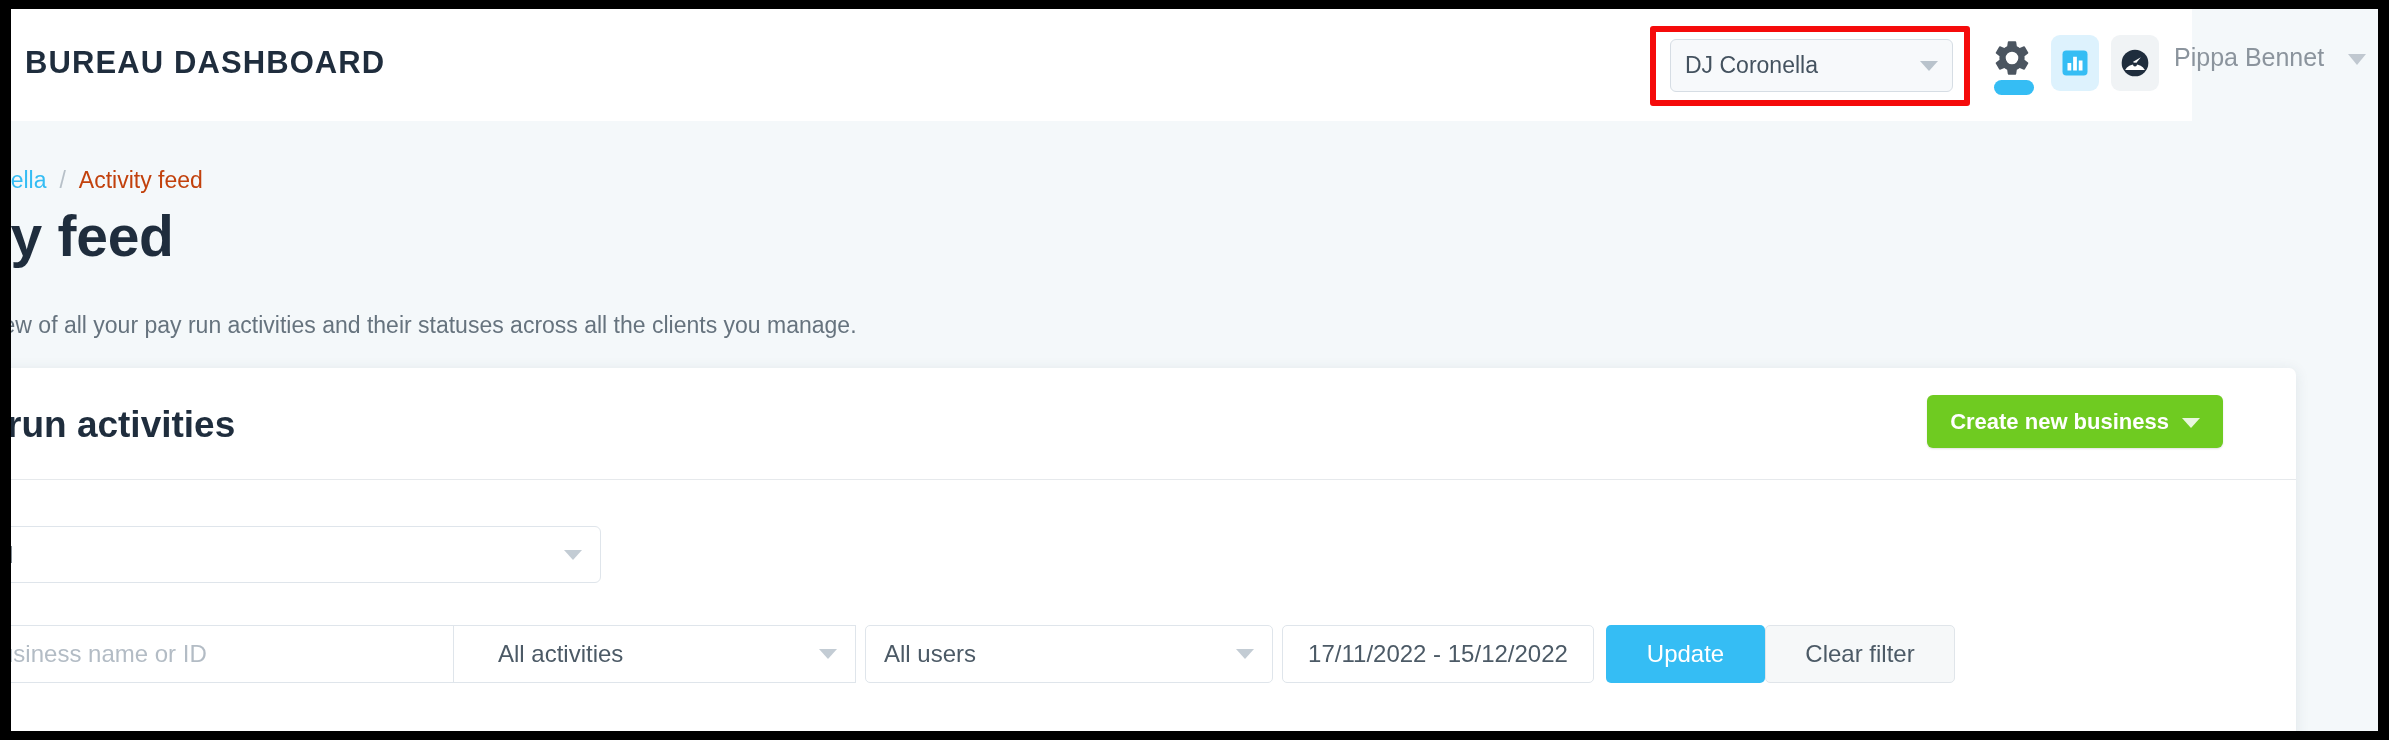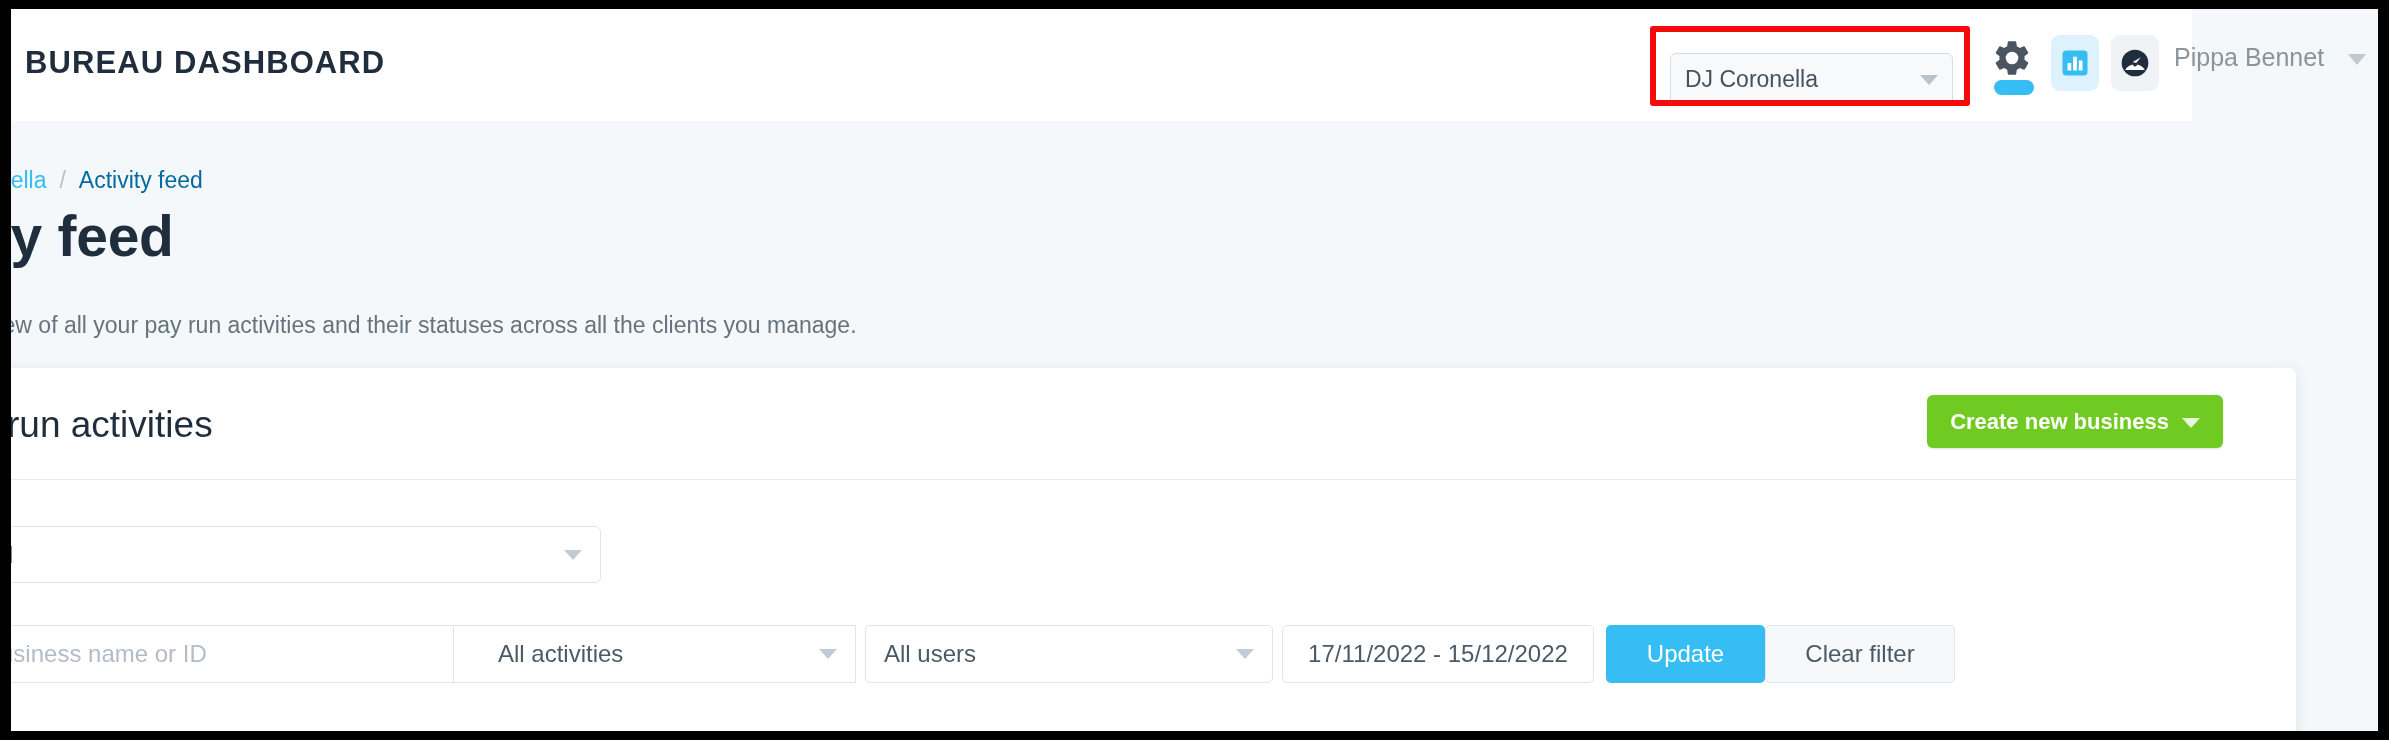--- a/index.html
+++ b/index.html
@@ -66,21 +66,20 @@
     top: 30px;
     width: 283px;
     height: 53px;
     background: #f7f9fb;
     border: 1px solid #d6dde4;
     border-radius: 6px;
     display: flex;
     align-items: center;
     padding: 0 14px;
     z-index: 30;
-    margin-top: 14px;
   }
   .client-select .val {
     font-size: 23px;
     color: #44525f;
     white-space: nowrap;
   }
   .caret-sm {
     width: 0; height: 0;
     border-left: 9px solid transparent;
     border-right: 9px solid transparent;
@@ -157,21 +156,21 @@
     left: -63px;
     top: 46px;
     display: flex;
     align-items: center;
     gap: 13px;
     font-size: 23px;
     white-space: nowrap;
   }
   .breadcrumb .crumb-link { color: #35bdf4; }
   .breadcrumb .sep { color: #b7c0c8; }
-  .breadcrumb .crumb-cur { color: #0369a1; }
+  .breadcrumb .crumb-cur { color: #c2410c; }
 
   .page-title {
     position: absolute;
     left: -66px;
     top: 82px;
     font-size: 57px;
     font-weight: 700;
     color: #1f2d3d;
     white-space: nowrap;
     letter-spacing: -0.3px;
@@ -202,21 +201,21 @@
     position: relative;
     height: 112px;
     border-bottom: 1px solid #e6e9ec;
   }
 
   .card-title {
     position: absolute;
     left: 66px;
     top: 36px;
     font-size: 37px;
-    font-weight: 400;
+    font-weight: 700;
     color: #1f2d3d;
     white-space: nowrap;
   }
 
   .btn-create {
     position: absolute;
     right: 73px;
     top: 27px;
     height: 53px;
     padding: 0 23px;

